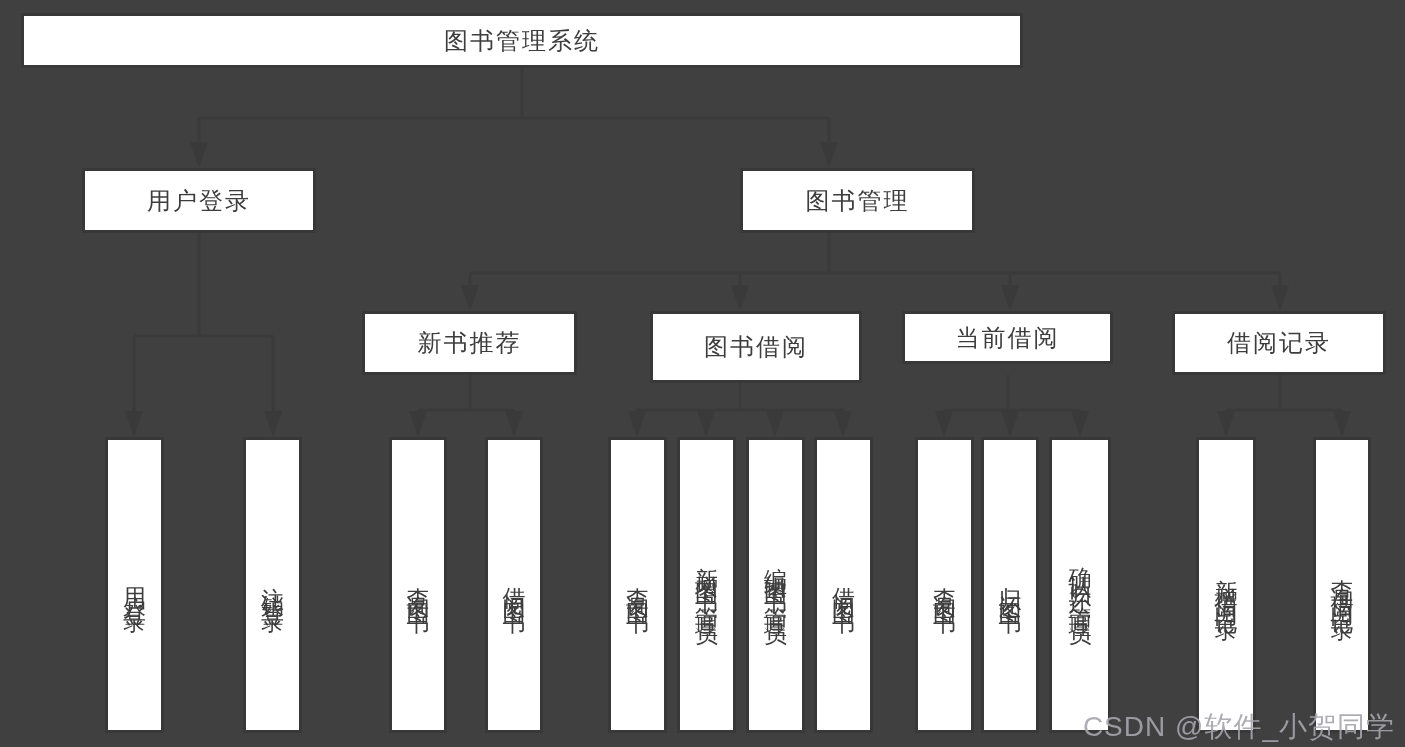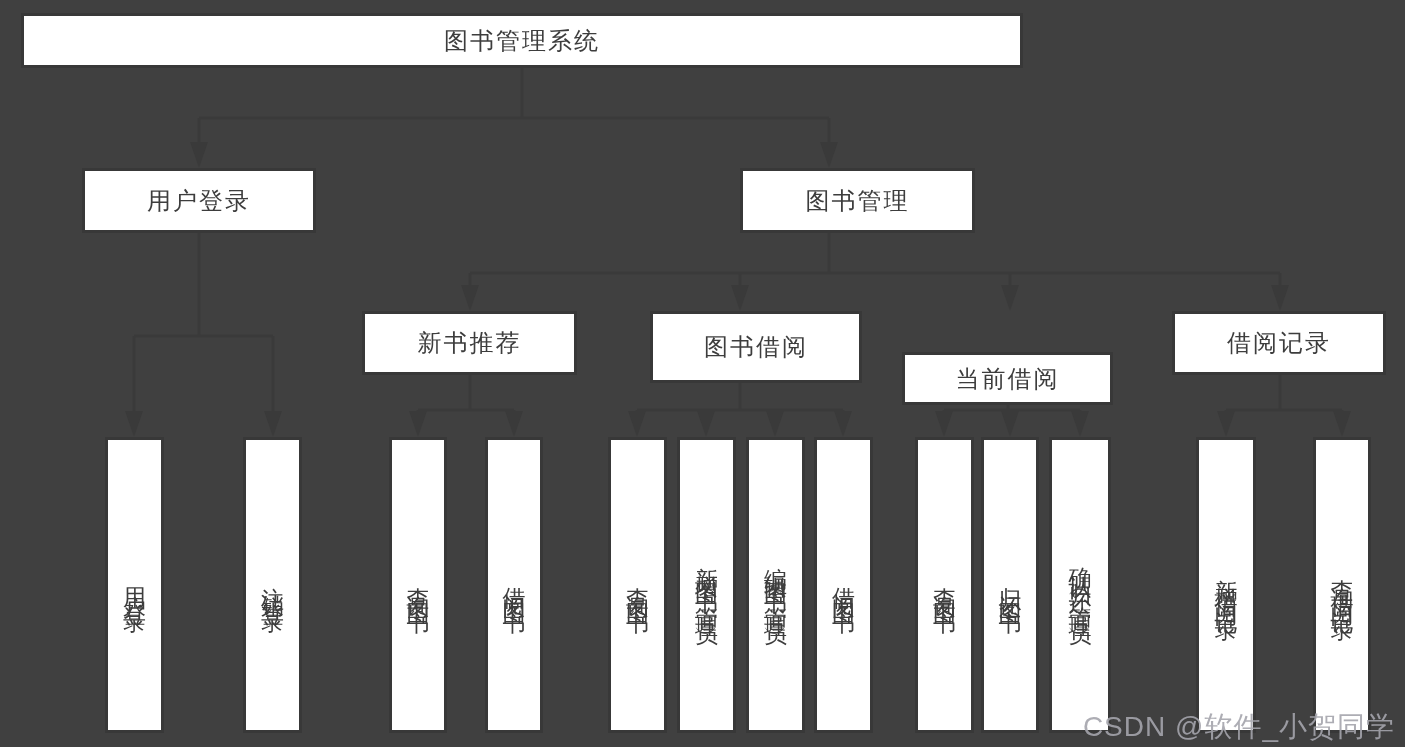--- a/index.html
+++ b/index.html
@@ -109,21 +109,21 @@
   <div class="node h" style="left:740px; top:168px; width:235px; height:65px;">
     <span class="label">图书管理</span>
   </div>
 
   <div class="node h" style="left:362px; top:311px; width:215px; height:64px;">
     <span class="label">新书推荐</span>
   </div>
   <div class="node h" style="left:634px; top:311px; width:212px; height:72px;margin-left:16px;">
     <span class="label">图书借阅</span>
   </div>
-  <div class="node h" style="left:902px; top:311px; width:211px; height:53px;margin-top:41px;">
+  <div class="node h" style="left:902px; top:311px; width:211px; height:53px;">
     <span class="label">当前借阅</span>
   </div>
   <div class="node h" style="left:1172px; top:311px; width:214px; height:64px;">
     <span class="label">借阅记录</span>
   </div>
 
   <div class="node leaf" style="left:105px; top:437px; width:59px; height:296px;">
     <span class="label">用户登录</span>
   </div>
   <div class="node leaf" style="left:243px; top:437px; width:59px; height:296px;">

